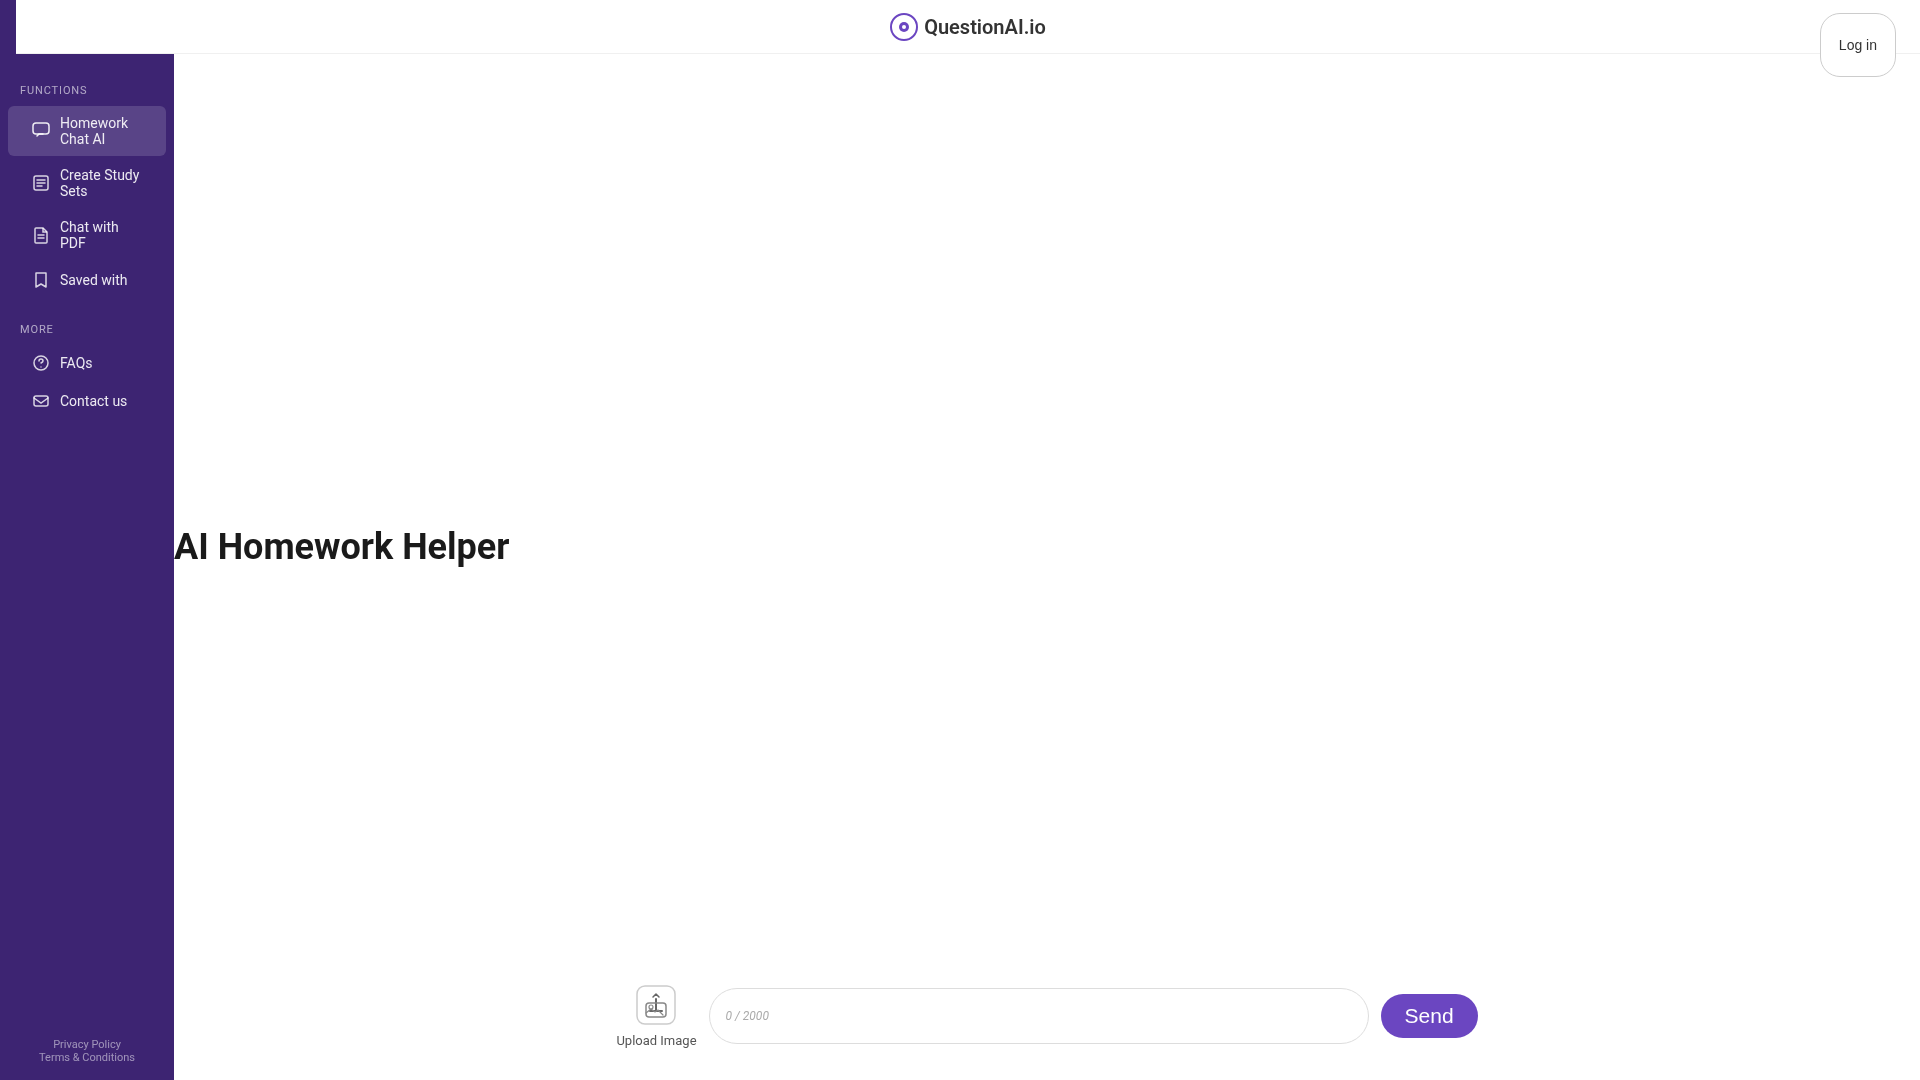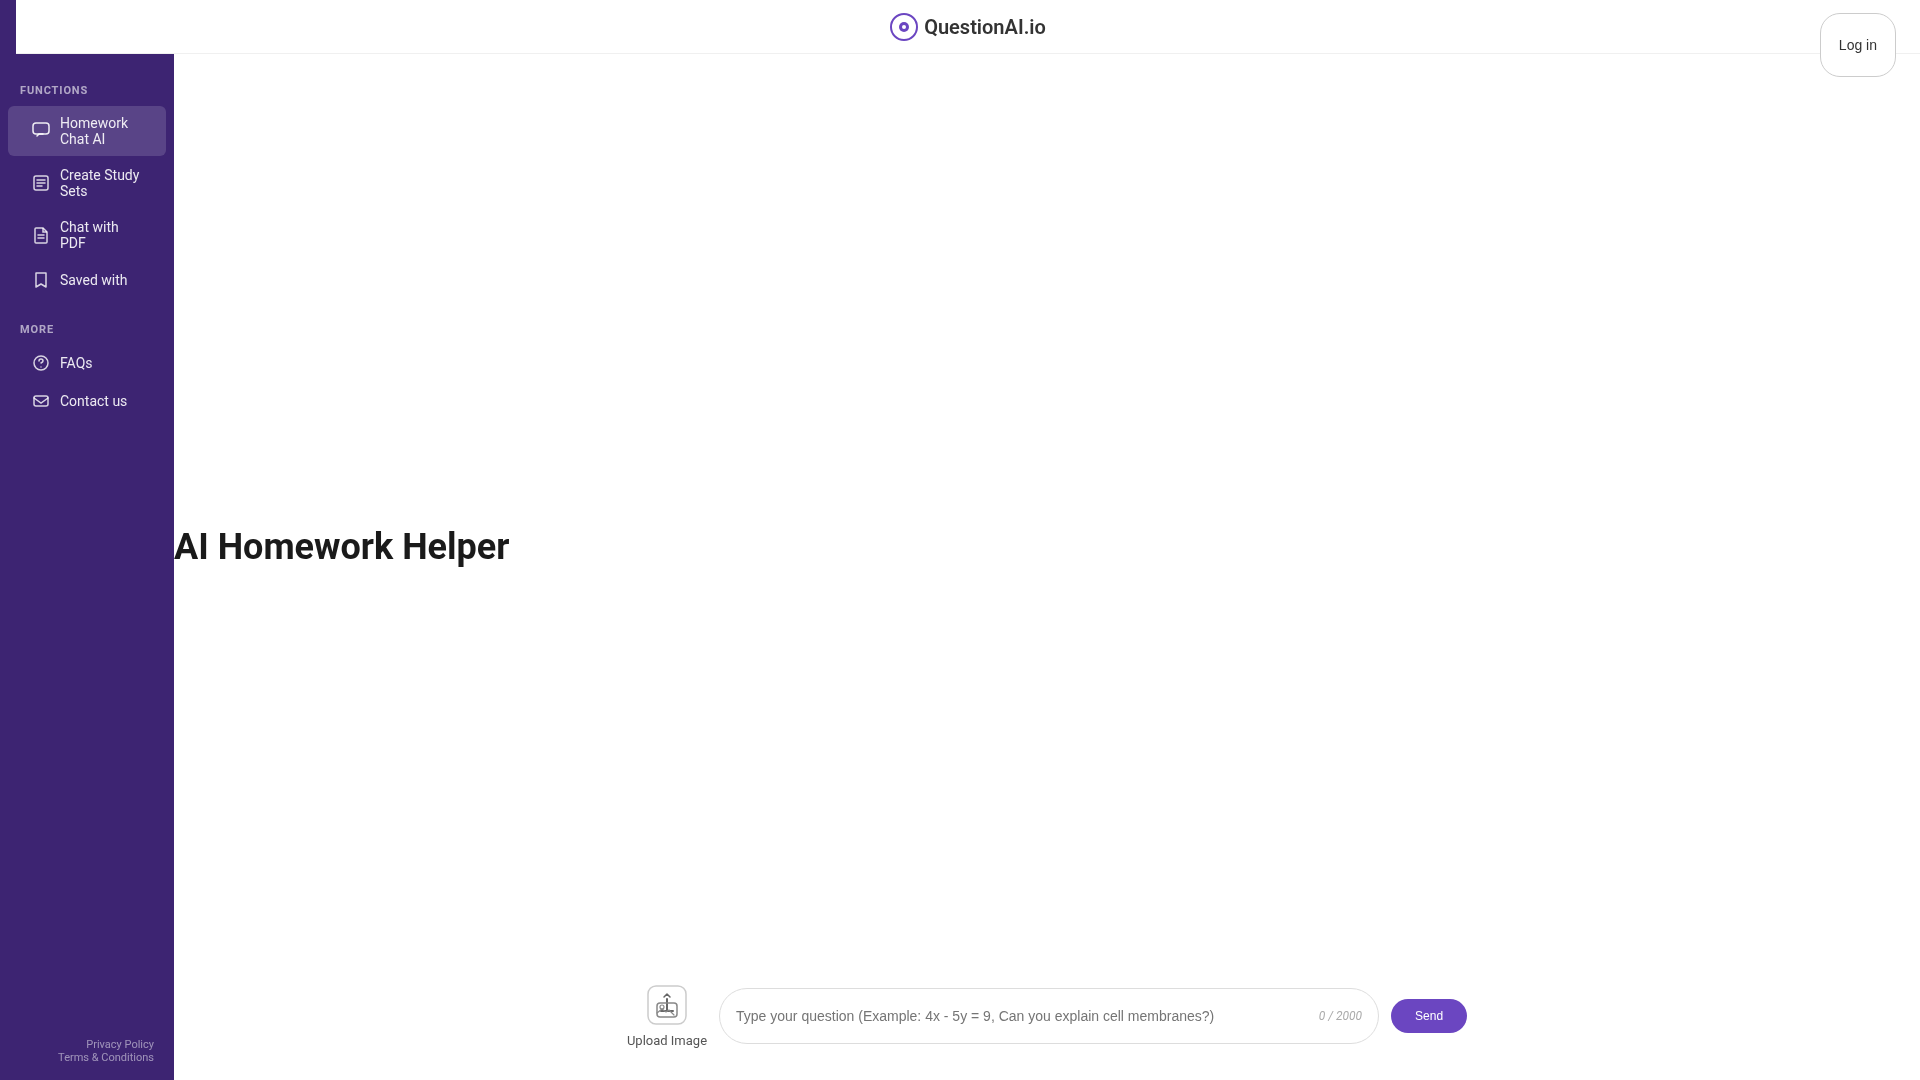--- a/index.html
+++ b/index.html
@@ -69,21 +69,21 @@
       width: 174px;
       background: #3d2472;
       display: flex;
       flex-direction: column;
       padding-top: 60px;
       color: #fff;
     }
 
     .sidebar-section-label {
       font-size: 11px;
-      font-weight: 700;
+      font-weight: 400;
       letter-spacing: 0.08em;
       color: rgba(255,255,255,0.6);
       padding: 24px 20px 8px 20px;
       text-transform: uppercase;
     }
 
     .sidebar-item {
       display: flex;
       align-items: center;
       gap: 10px;
@@ -106,21 +106,21 @@
       display: flex;
       align-items: center;
       justify-content: center;
     }
 
     .sidebar-footer {
       margin-top: auto;
       padding: 16px 20px;
       font-size: 11px;
       color: rgba(255,255,255,0.5);
-      text-align: right;
+      text-align: center;
     }
 
     .sidebar-footer a {
       color: rgba(255,255,255,0.5);
       text-decoration: none;
     }
 
     
     .main {
       margin-left: 174px;
@@ -199,21 +199,21 @@
       white-space: nowrap;
       font-style: italic;
     }
 
     .send-btn {
       background: #6b46c1;
       color: #fff;
       border: none;
       border-radius: 22px;
       padding: 10px 24px;
-      font-size: 12px;
+      font-size: 21px;
       font-weight: 500;
       cursor: pointer;
     }
   </style>
 </head>
 <body>
 
 <div class="header">
   <div class="header-logo">
     <svg class="logo-icon" viewBox="0 0 28 28" fill="none" xmlns="http://www.w3.org/2000/svg">
@@ -314,18 +314,17 @@
         <rect x="10" y="18" width="20" height="14" rx="3" stroke="#888" stroke-width="1.5"></rect>
         <circle cx="15" cy="22" r="2" stroke="#888" stroke-width="1.2"></circle>
         <path d="M10 28l5-4 4 3 3-2 5 5" stroke="#888" stroke-width="1.2" stroke-linecap="round" stroke-linejoin="round"></path>
         <path d="M17 12l3-3 3 3" stroke="#666" stroke-width="1.5" stroke-linecap="round" stroke-linejoin="round"></path>
       </svg>
     </div>
     <span>Upload Image</span>
   </div>
 
   <div class="chat-input-container">
-    <input class="chat-input" type="text" placeholder="Type your question (Example: 4x - 5y = 9, Can you explain cell membranes?)" style="">
     <span class="char-count">0 / 2000</span>
   </div>
 
   <button class="send-btn">Send</button>
 </div>
 
 </body></html>

